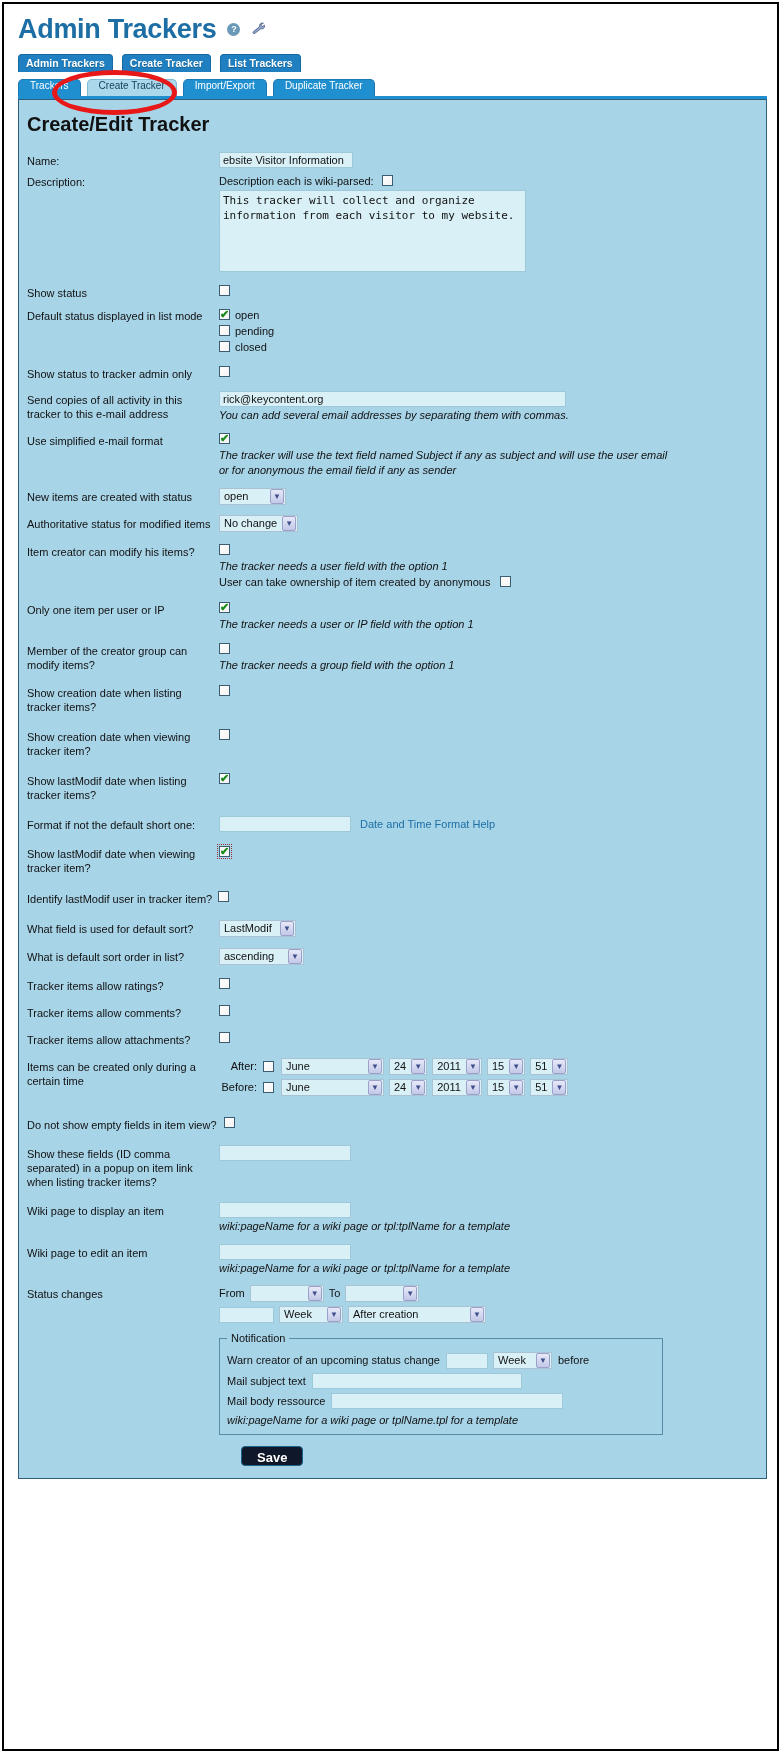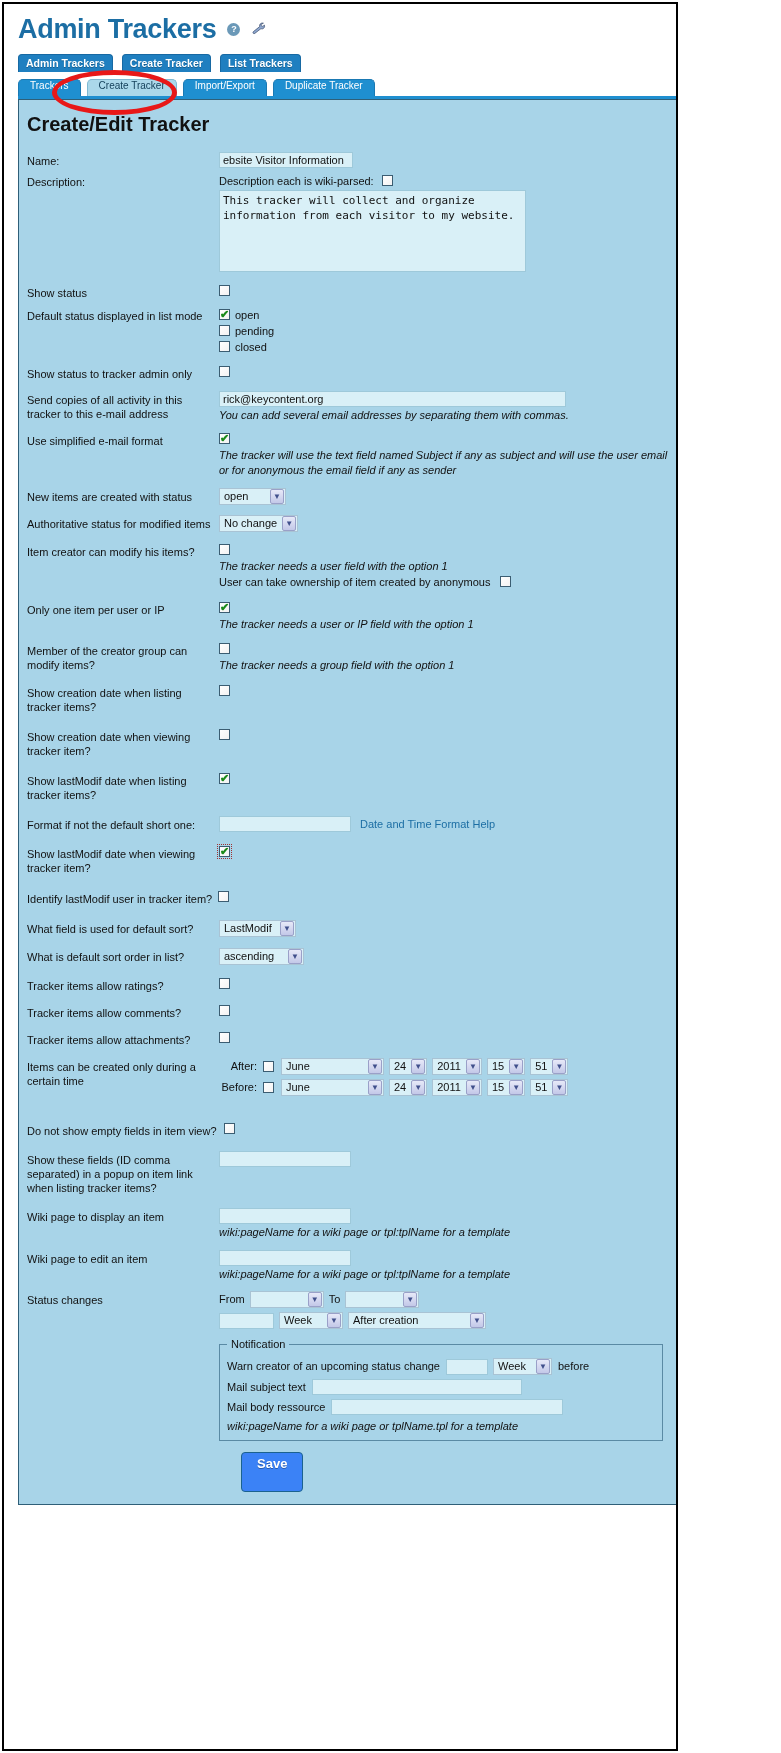--- a/index.html
+++ b/index.html
@@ -7,21 +7,21 @@
   body {
     width:781px; height:1753px;
     background:#ffffff;
     font-family:"Liberation Sans", sans-serif;
     font-size:11px;
     color:#111111;
     overflow:hidden;
   }
   .page-frame {
     position:absolute; left:2px; top:2px;
-    width:676px; height:1749px;
+    width:777px; height:1749px;
     border:2px solid #000000;
     background:#ffffff;
     overflow:hidden;
   }
   
   .page-header { padding:10px 0 0 14px; background:#ffffff; }
   .page-title {
     font-size:27px; font-weight:bold; color:#1c6ea4;
     letter-spacing:-0.3px; display:inline-block; vertical-align:middle;
   }
@@ -148,22 +148,22 @@
 
   
   .notify {
     border:1px solid #5a8aa4; margin:8px 0 0 0; width:444px;
     padding:6px 7px 7px 7px; position:relative;
   }
   .notify legend { font-size:11px; padding:0 4px; color:#111111; }
 
   .savebar { padding:8px 0 0 222px; }
   .save-btn {
-    display:inline-block; background:#3b82f6; color:#ffffff;
-    font-size:13px; font-weight:bold; padding:3px 15px 20px 15px;
+    display:inline-block; background:#0f172a; color:#ffffff;
+    font-size:13px; font-weight:bold; padding:3px 15px 0 15px;
     border:1px solid #1b628f; border-radius:4px;
     text-shadow:0 1px 0 rgba(0,0,0,.3);
   }
 
   .date-row { display:flex; align-items:center; margin-bottom:4px; }
   .date-row .dlbl { width:38px; text-align:right; margin-right:6px; font-size:11px; }
   .date-row .cb { margin-right:7px; }
   .date-row .sel { margin-right:5px; }
 
   .sc-row1 { display:flex; align-items:center; margin-bottom:4px; }
@@ -428,21 +428,21 @@
             <span class="sel-arrow">▼</span>
             </span>
           <span class="sel sel-w-hm">
             <span class="sel-txt">51</span>
             <span class="sel-arrow">▼</span>
             </span>
         </div>
       </div>
     </div>
 
-    <div class="row" style="margin-top:20px">
+    <div class="row" style="margin-top:14px">
       <div class="lbl" style="width:auto;min-width:0;padding-right:0">Do not show empty fields in item view?</div>
       <div class="ctl" style="flex:none;padding-left:7px"><span class="cb"></span></div>
     </div>
 
     <div class="row" style="margin-top:11px">
       <div class="lbl">Show these fields (ID comma separated) in a popup on item link when listing tracker items?</div>
       <div class="ctl">
         <input type="text" class="tbox tbox-popup" value="" style="">
       </div>
     </div>

